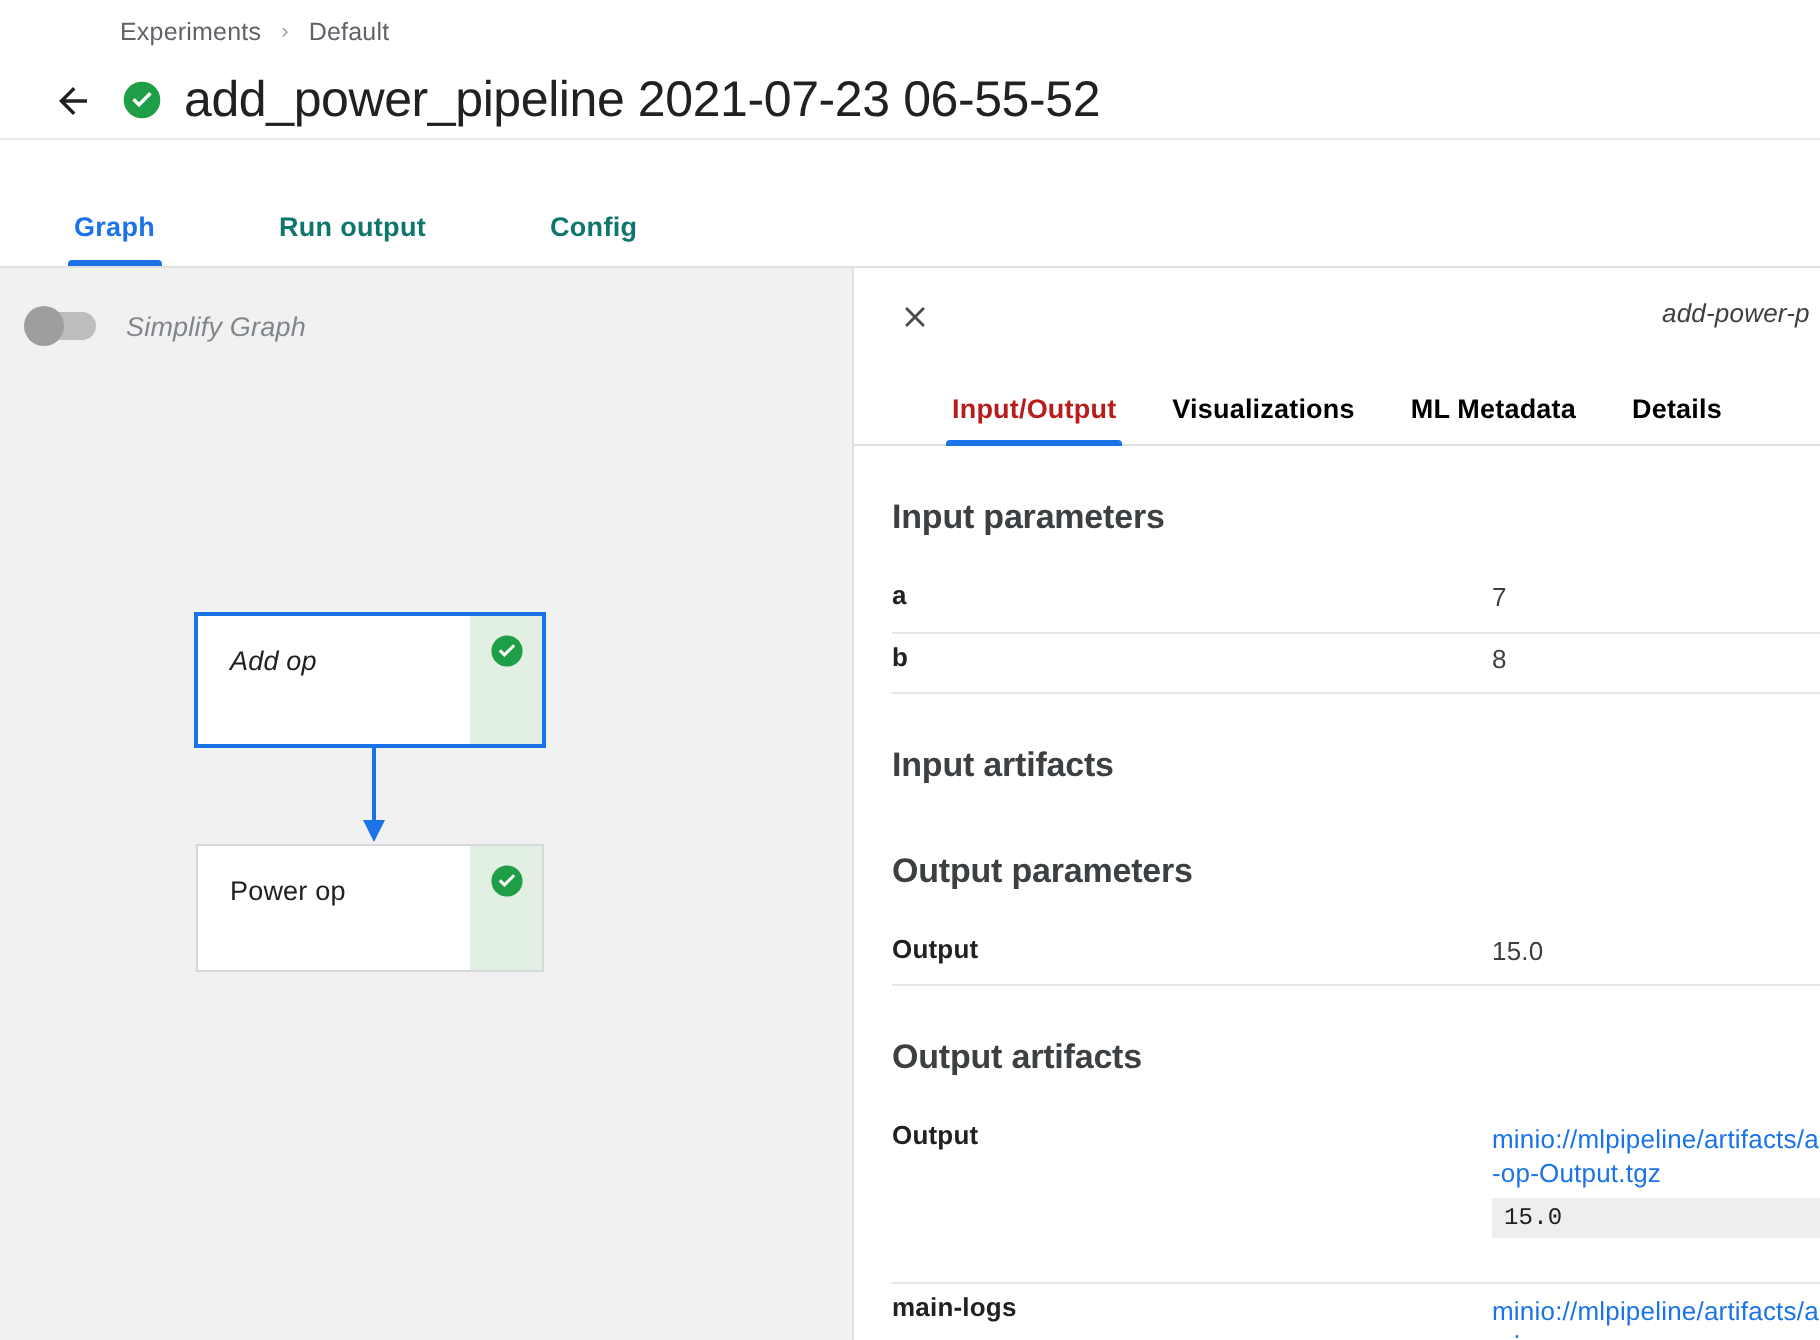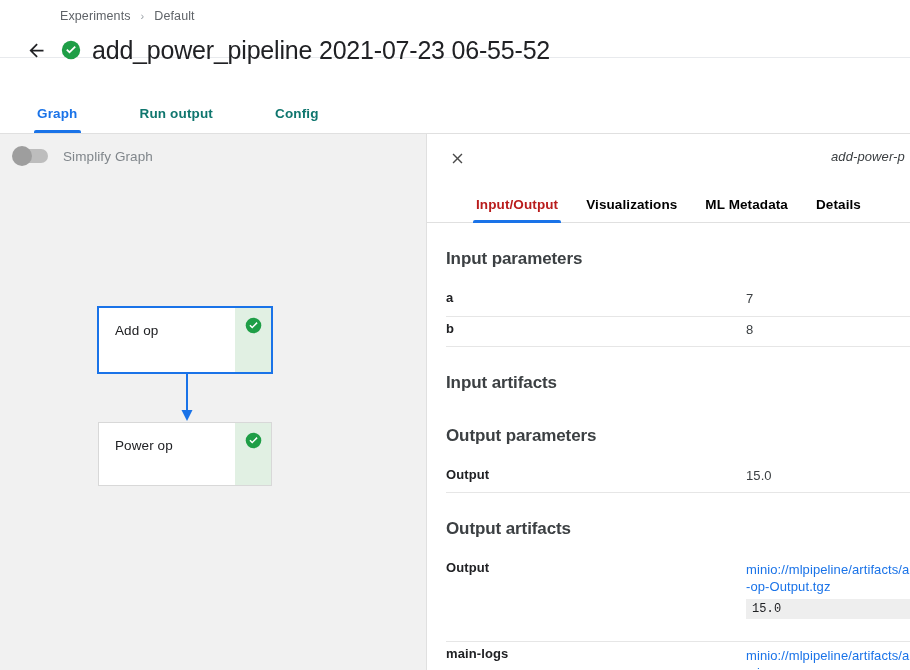--- a/index.html
+++ b/index.html
@@ -21,21 +21,21 @@
     width: 910px;
     height: 670px;
     overflow: hidden;
   }
 
   
   .top-header {
     position: absolute;
     left: 0; top: 0;
     width: 910px;
-    height: 58px;
+    height: 70px;
     background: #fff;
     border-bottom: 1px solid #e8eaed;
     box-sizing: border-box;
   }
   .breadcrumb {
     position: absolute;
     left: 60px; top: 6px;
     display: flex;
     align-items: center;
     height: 20px;
@@ -130,24 +130,25 @@
   .graph-panel {
     position: absolute;
     left: 0; top: 134px;
     width: 426px;
     height: 536px;
     background: #f1f1f1;
     overflow: hidden;
   }
   .simplify-row {
     position: absolute;
-    left: 14px; top: 10px;
-    display: flex;
-    align-items: center;
+    left: 14px; top: 22px;
+    display: flex;
+    align-items: flex-start;
     height: 24px;
+    font-style: italic;
   }
   .toggle {
     position: relative;
     width: 34px;
     height: 14px;
     border-radius: 7px;
     background: #bdbdbd;
     cursor: pointer;
   }
   .toggle .thumb {
@@ -170,20 +171,21 @@
     position: absolute;
     box-sizing: border-box;
     background: #fff;
     display: flex;
     overflow: hidden;
     cursor: pointer;
   }
   .node.selected {
     border: 2px solid #1a73e8;
     box-shadow: none;
+    font-style: italic;
   }
   .node.plain {
     border: 1px solid #d8d8d8;
   }
   .node-label {
     flex: 1;
     font-size: 13.5px;
     color: #202124;
     padding: 15px 0 0 16px;
     letter-spacing: .1px;

